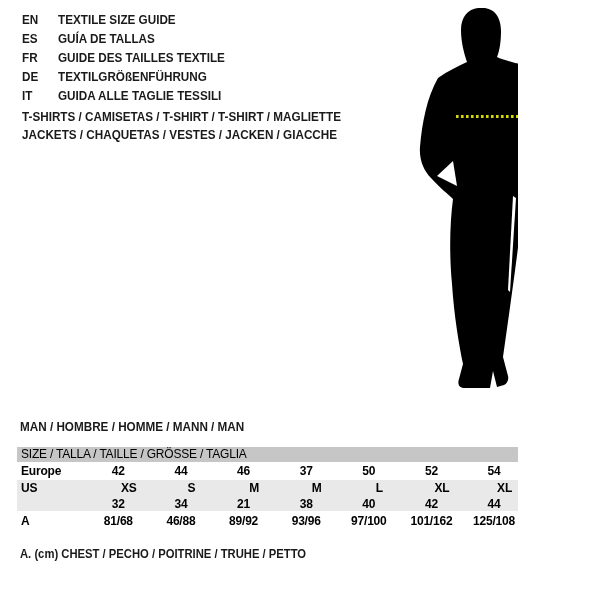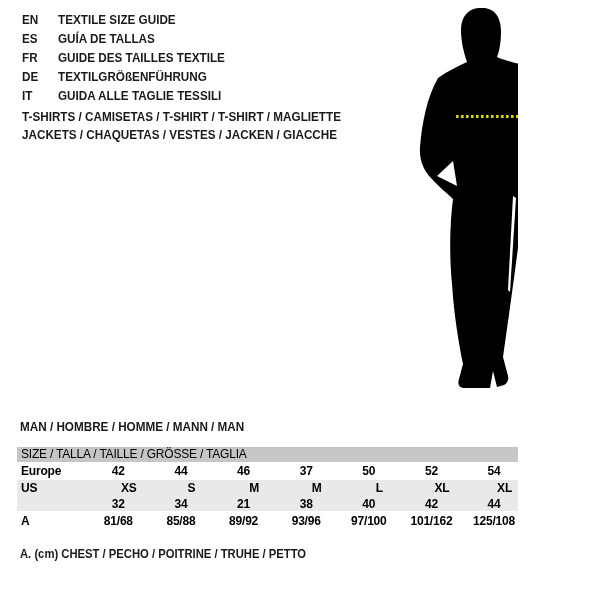--- a/index.html
+++ b/index.html
@@ -131,21 +131,21 @@
       <span class="cell">38</span>
       <span class="cell">40</span>
       <span class="cell">42</span>
       <span class="cell">44</span>
       <span class="cell">46</span>
     </div>
 
     <div class="t-row r-a">
       <span class="lbl">A</span>
       <span class="cell">81/68</span>
-      <span class="cell">85/88</span>
+      <span class="cell">46/88</span>
       <span class="cell">89/92</span>
       <span class="cell">93/96</span>
       <span class="cell">97/100</span>
       <span class="cell">101/162</span>
       <span class="cell">125/108</span>
       <span class="cell">109/112</span>
     </div>
   </div>
 
   <div class="abs note condensed">A. (cm) CHEST / PECHO / POITRINE / TRUHE / PETTO</div>

